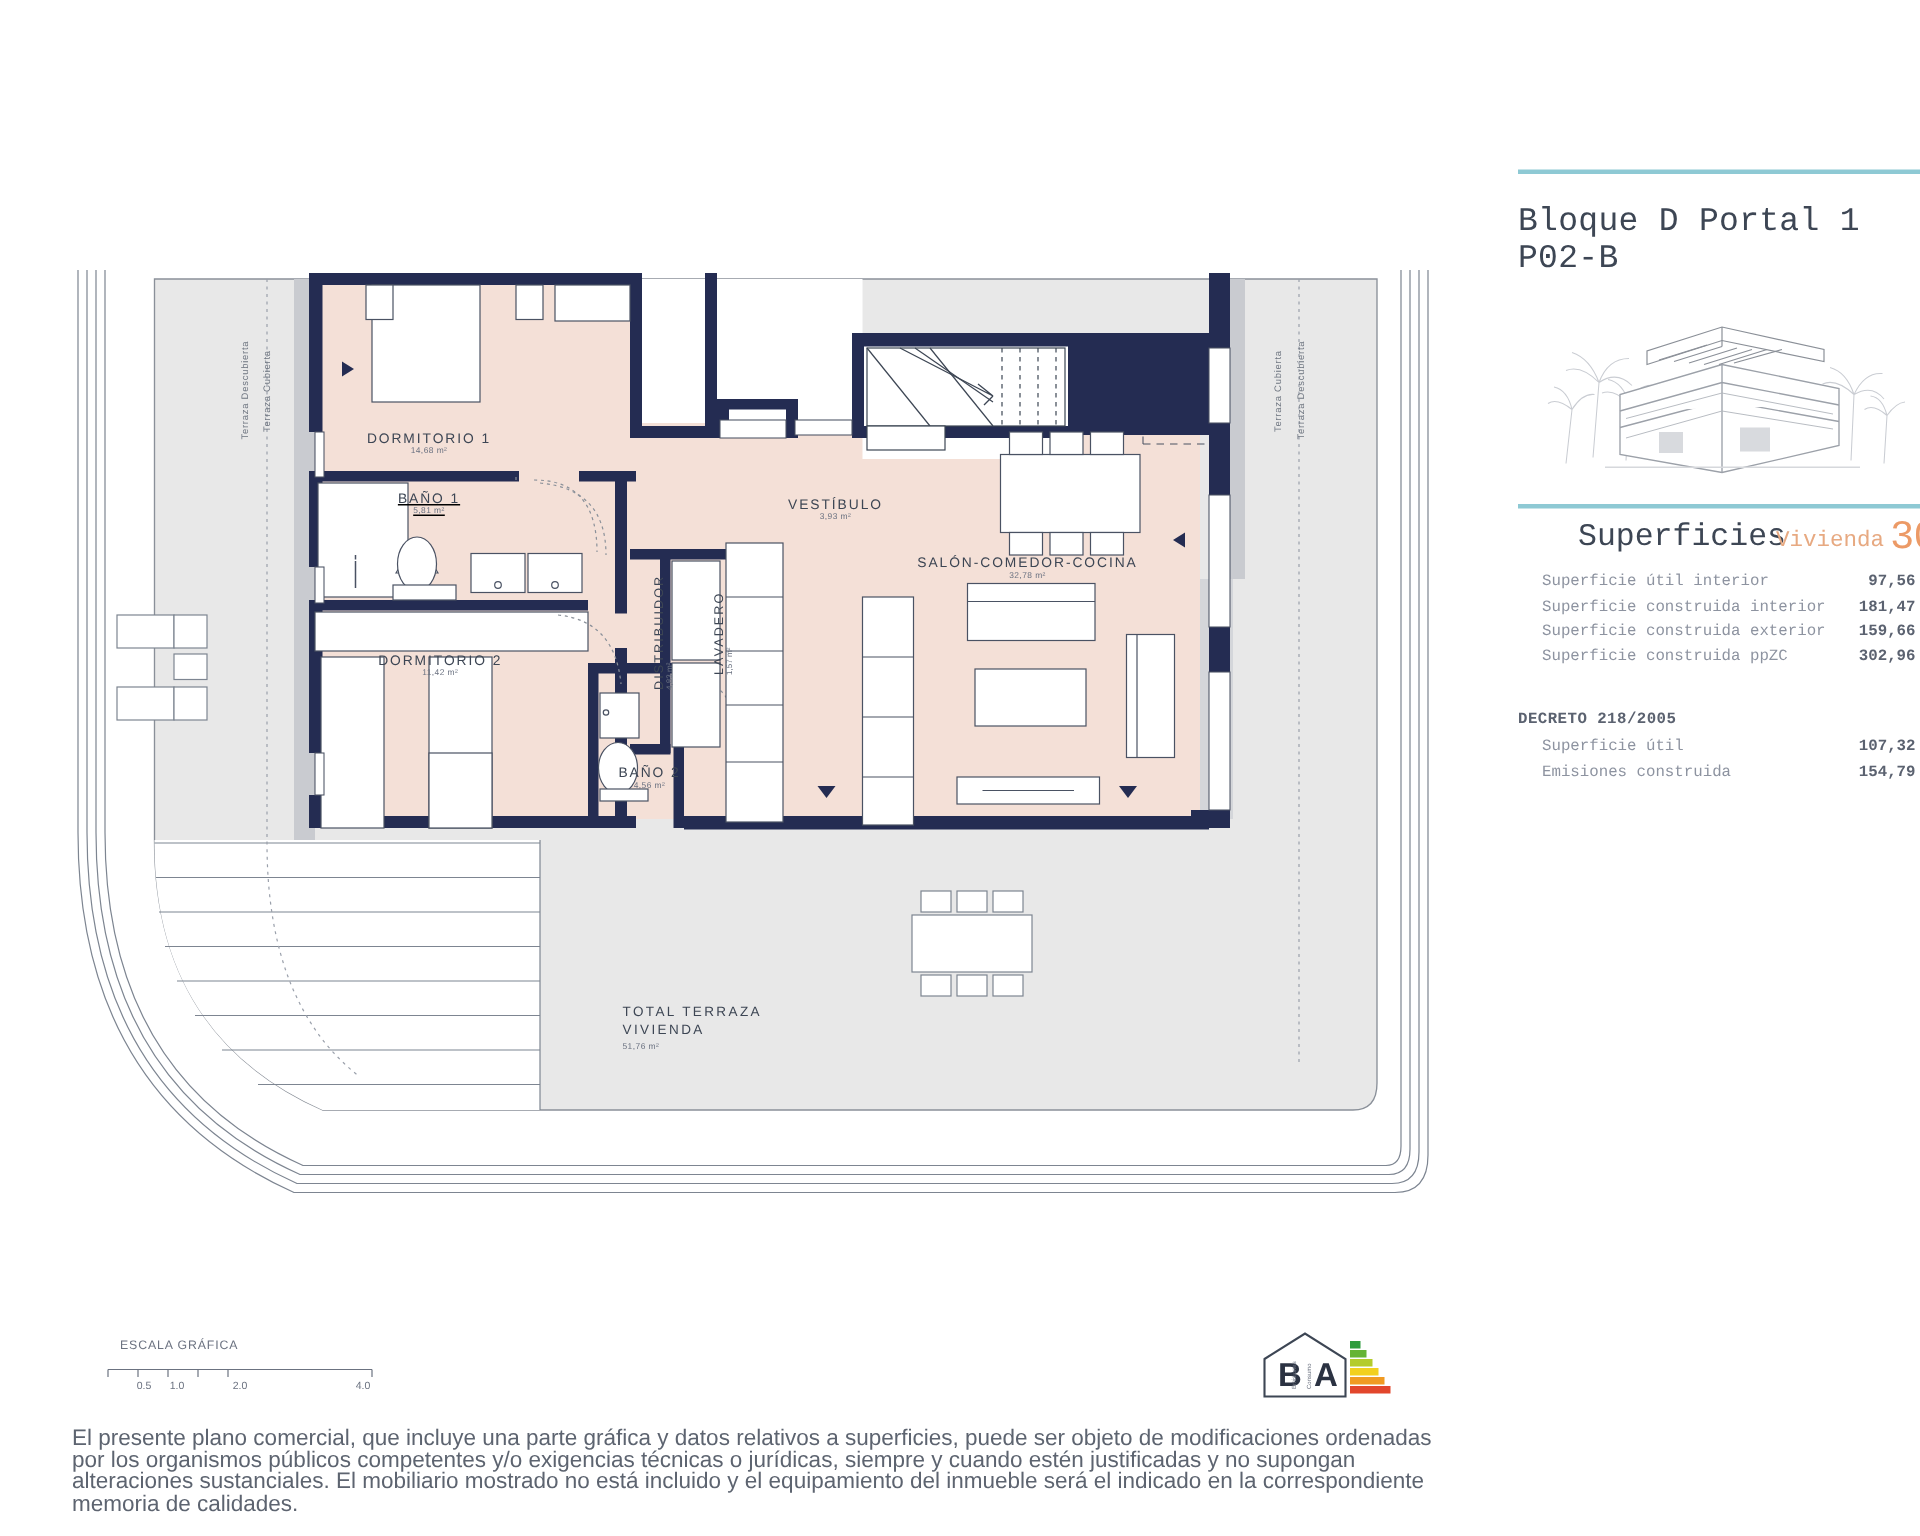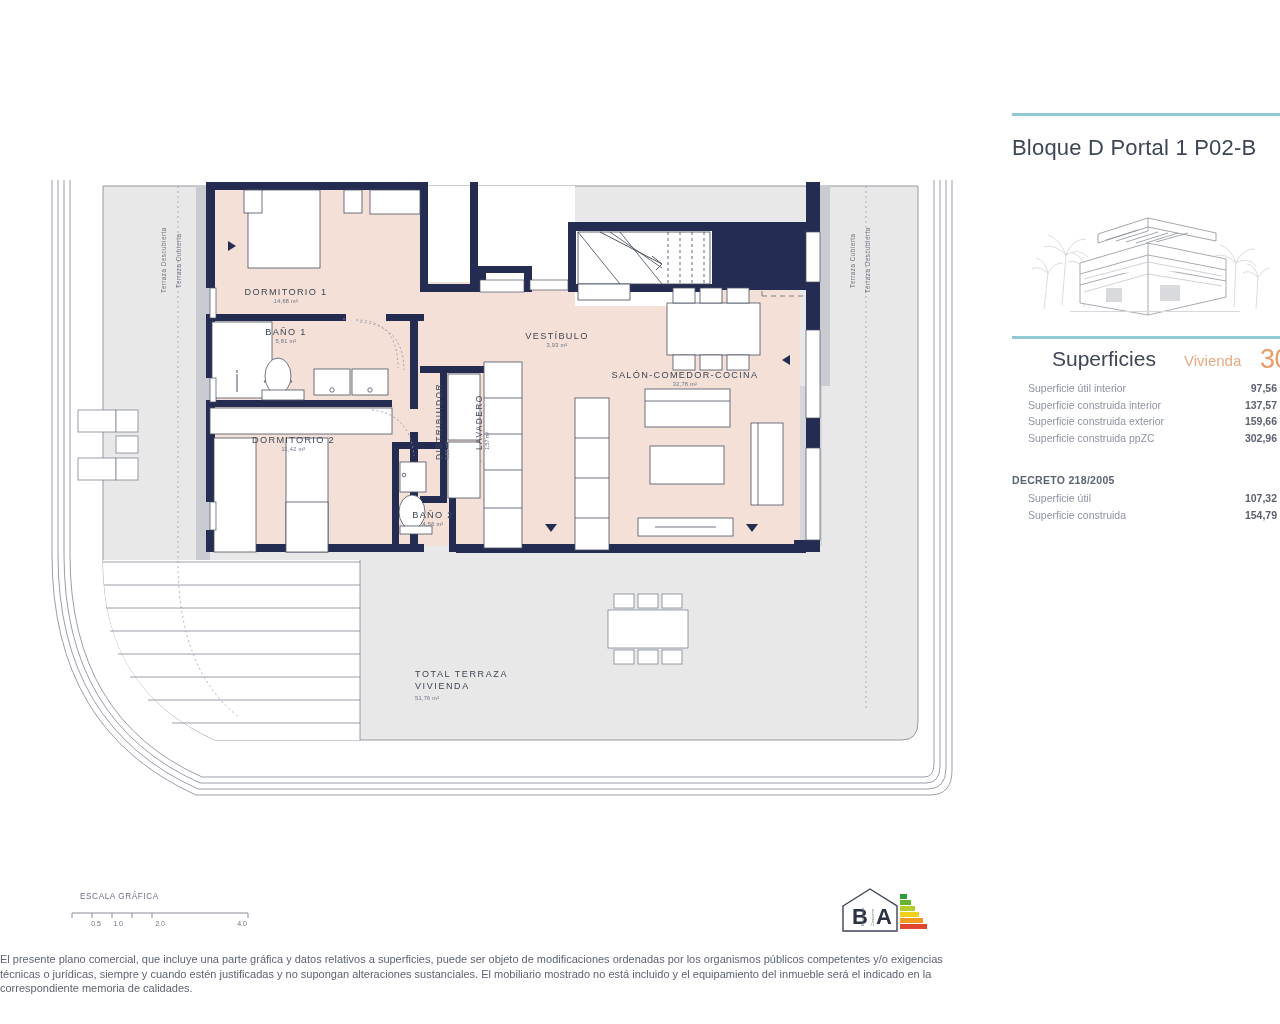--- a/index.html
+++ b/index.html
@@ -5,21 +5,21 @@
   * { box-sizing: border-box; margin: 0; padding: 0; }
   html, body {
     width: 1280px; height: 1024px;
     background: #ffffff;
     font-family: "Liberation Sans", sans-serif;
     overflow: hidden;
   }
   #page { position: relative; width: 1280px; height: 1024px; background:#fff; }
 
   
-  #right-panel { position:absolute; left:1000px; top:0; width:280px; height:1024px; }
+  #right-panel { position:absolute; left:1000px; top:0; width:280px; height:1024px;font-family:Liberation Mono, monospace; }
   .panel-rule { position:absolute; left:12px; top:113px; width:268px; height:3px; background:#8ec9d4; }
   #panel-title {
     position:absolute; left:12px; top:135px; width:280px;
     font-size:22px; color:#3d4654; letter-spacing:0.2px; font-weight:400;
   }
   #building-render { position:absolute; left:20px; top:185px; width:250px; height:135px; }
 
   .panel-rule2 { position:absolute; left:12px; top:336px; width:268px; height:3px; background:#8ec9d4; }
   #superficies-head { position:absolute; left:12px; top:347px; width:300px; height:28px; }
   #superficies-head .sf-title { position:absolute; left:0; top:0; font-size:21px; color:#3d4654;margin-left:40px; }
@@ -29,21 +29,21 @@
   #sf-table { position:absolute; left:12px; top:382px; width:300px; }
   .sf-row { position:relative; height:16.5px; font-size:10.5px; color:#8d93a0; }
   .sf-row .lbl { position:absolute; left:16px; top:0; }
   .sf-row .val { position:absolute; left:213px; top:0; color:#5b6270; font-weight:700; text-align:right; width:52px; }
   #decreto-head { position:absolute; left:12px; top:474px; font-size:10.5px; color:#5b6270; font-weight:700; letter-spacing:0.3px; }
   #sf-table2 { position:absolute; left:12px; top:492px; width:300px; }
 
   
   #footer-note {
     position:absolute; left:0px; top:952px; width:955px;
-    font-size:11px; line-height:14.5px; color:#5d6470;
+    font-size:15px; line-height:14.5px; color:#5d6470;padding-left:48px;
   }
   #scale-block { position:absolute; left:0px; top:878px; width:290px; height:60px; }
   #scale-title { position:absolute; left:80px; top:892px; font-size:8.2px; color:#6b7280; letter-spacing:0.6px; }
   #scale-bar { position:absolute; left:70px; top:908px; width:180px; height:22px; }
   #energy-badge { position:absolute; left:840px; top:886px; width:92px; height:48px; }
 
   
   #plan { position:absolute; left:0px; top:170px; width:960px; height:700px; }
   .rlabel { position:absolute; text-align:center; pointer-events:none; }
   .rname { font-size:9.2px; color:#3d4654; letter-spacing:1.3px; white-space:nowrap; }
@@ -307,21 +307,21 @@
         <path d="M 762 126 L 762 120"></path>
       </g>
     </svg>
 
     
     <div class="rlabel" style="left:206px; top:117px; width:160px;">
       <div class="rname">DORMITORIO 1</div>
       <div class="rarea">14,68 m²</div>
     </div>
 
-    <div class="rlabel" style="left:216px; top:157px; width:140px;">
+    <div class="rlabel" style="left:216px; top:157px; width:140px;text-decoration:underline;">
       <div class="rname">BAÑO 1</div>
       <div class="rarea">5,81 m²</div>
     </div>
 
     <div class="rlabel" style="left:196px; top:265px; width:180px;padding-left:15px;">
       <div class="rname">DORMITORIO 2</div>
       <div class="rarea">11,42 m²</div>
     </div>
 
     <div class="rlabel" style="left:378px; top:340px; width:110px;">
@@ -456,21 +456,21 @@
     </div>
 
     <div id="sf-table">
       <div class="sf-row">
         <span class="lbl">Superficie útil interior</span>
         <span class="val">97,56</span>
 
       </div>
       <div class="sf-row">
         <span class="lbl">Superficie construida interior</span>
-        <span class="val">137,57</span>
+        <span class="val">181,47</span>
 
       </div>
       <div class="sf-row">
         <span class="lbl">Superficie construida exterior</span>
         <span class="val">159,66</span>
 
       </div>
       <div class="sf-row">
         <span class="lbl">Superficie construida ppZC</span>
         <span class="val">302,96</span>
@@ -480,21 +480,21 @@
 
     <div id="decreto-head">DECRETO 218/2005</div>
 
     <div id="sf-table2">
       <div class="sf-row">
         <span class="lbl">Superficie útil</span>
         <span class="val">107,32</span>
 
       </div>
       <div class="sf-row">
-        <span class="lbl">Superficie construida</span>
+        <span class="lbl">Emisiones construida</span>
         <span class="val">154,79</span>
 
       </div>
     </div>
 
   </div>
 
 </div>
 
 </body></html>

